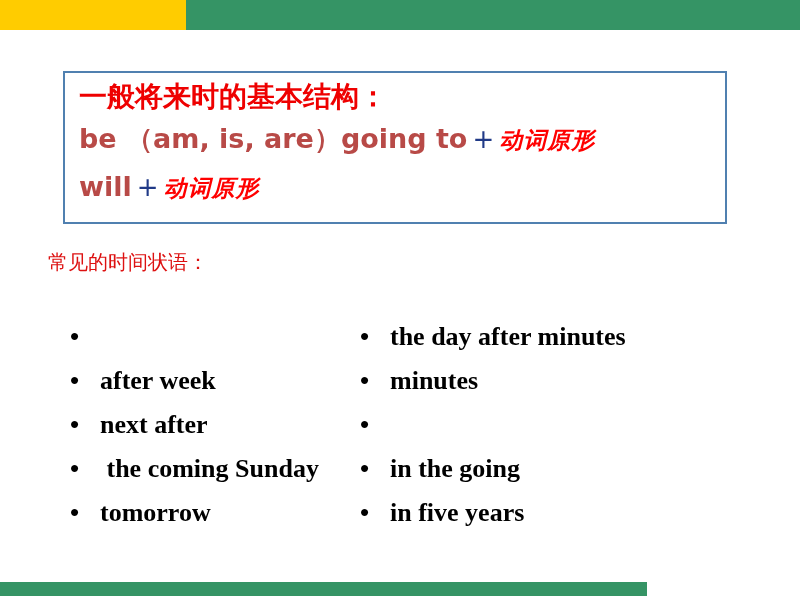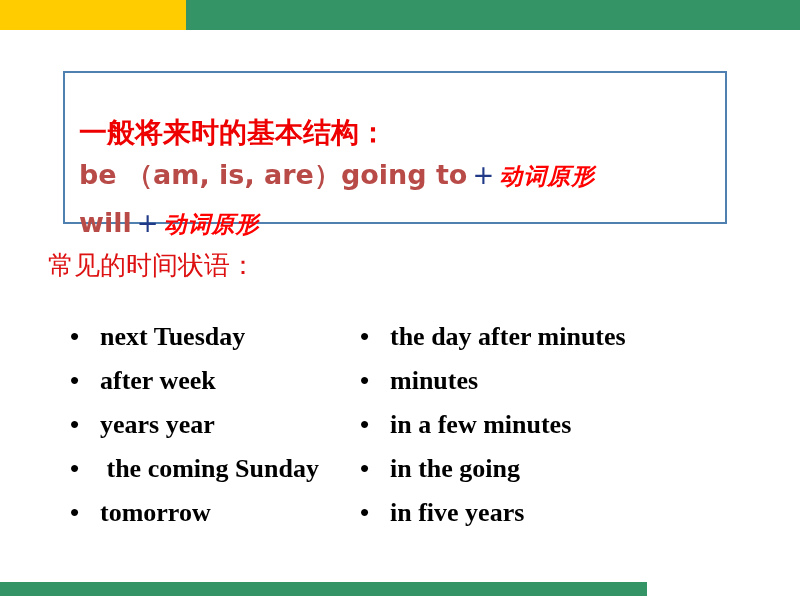--- a/index.html
+++ b/index.html
@@ -43,21 +43,20 @@
     width: 664px;
     height: 153px;
     border: 2px solid #5080b0;
     box-sizing: border-box;
     background: #ffffff;
   }
   .struct-line {
     position: absolute;
     white-space: nowrap;
     line-height: 1;
-    margin-top: 36px;
   }
   #struct-title {
     left: 14px;
     top: 10px;
     font-family: "DejaVu Sans", "Liberation Sans", sans-serif;
     font-weight: bold;
     font-size: 28px;
     color: #ee0000;
     letter-spacing: 0px;
   }
@@ -92,21 +91,21 @@
     font-size: 23px;
     letter-spacing: 1px;
   }
 
   
   #time-adverbials-heading {
     position: absolute;
     left: 48px;
     top: 252px;
     font-family: "DejaVu Serif", "Liberation Serif", serif;
-    font-size: 26px;
+    font-size: 20px;
     color: #dd1111;
     white-space: nowrap;
     line-height: 1;
   }
 
   
   #bullet-columns {
     position: absolute;
     left: 0;
     top: 322px;
@@ -183,29 +182,28 @@
 </div>
 
 <div id="time-adverbials-heading" style="color: rgb(221, 17, 17);">常见的时间状语：</div>
 
 <div id="bullet-columns">
 
   <div class="bullet-col" id="bullet-col-left">
     <ul class="bullet-list">
       <li class="bullet-item">
         <span class="bullet-dot">•</span>
-        <span class="bullet-text">next Tuesday</span>
       </li>
       <li class="bullet-item">
         <span class="bullet-dot">•</span>
         <span class="bullet-text">after week</span>
       </li>
       <li class="bullet-item">
         <span class="bullet-dot">•</span>
-        <span class="bullet-text">years year</span>
+        <span class="bullet-text">next after</span>
       </li>
       <li class="bullet-item">
         <span class="bullet-dot">•</span>
         <span class="bullet-text"> the coming Sunday</span>
       </li>
       <li class="bullet-item">
         <span class="bullet-dot">•</span>
         <span class="bullet-text">tomorrow</span>
       </li>
     </ul>
@@ -216,21 +214,20 @@
       <li class="bullet-item">
         <span class="bullet-dot">•</span>
         <span class="bullet-text">the day after minutes</span>
       </li>
       <li class="bullet-item">
         <span class="bullet-dot">•</span>
         <span class="bullet-text">minutes</span>
       </li>
       <li class="bullet-item">
         <span class="bullet-dot">•</span>
-        <span class="bullet-text">in a few minutes</span>
       </li>
       <li class="bullet-item">
         <span class="bullet-dot">•</span>
         <span class="bullet-text">in the going</span>
       </li>
       <li class="bullet-item">
         <span class="bullet-dot">•</span>
         <span class="bullet-text">in five years</span>
       </li>
     </ul>

